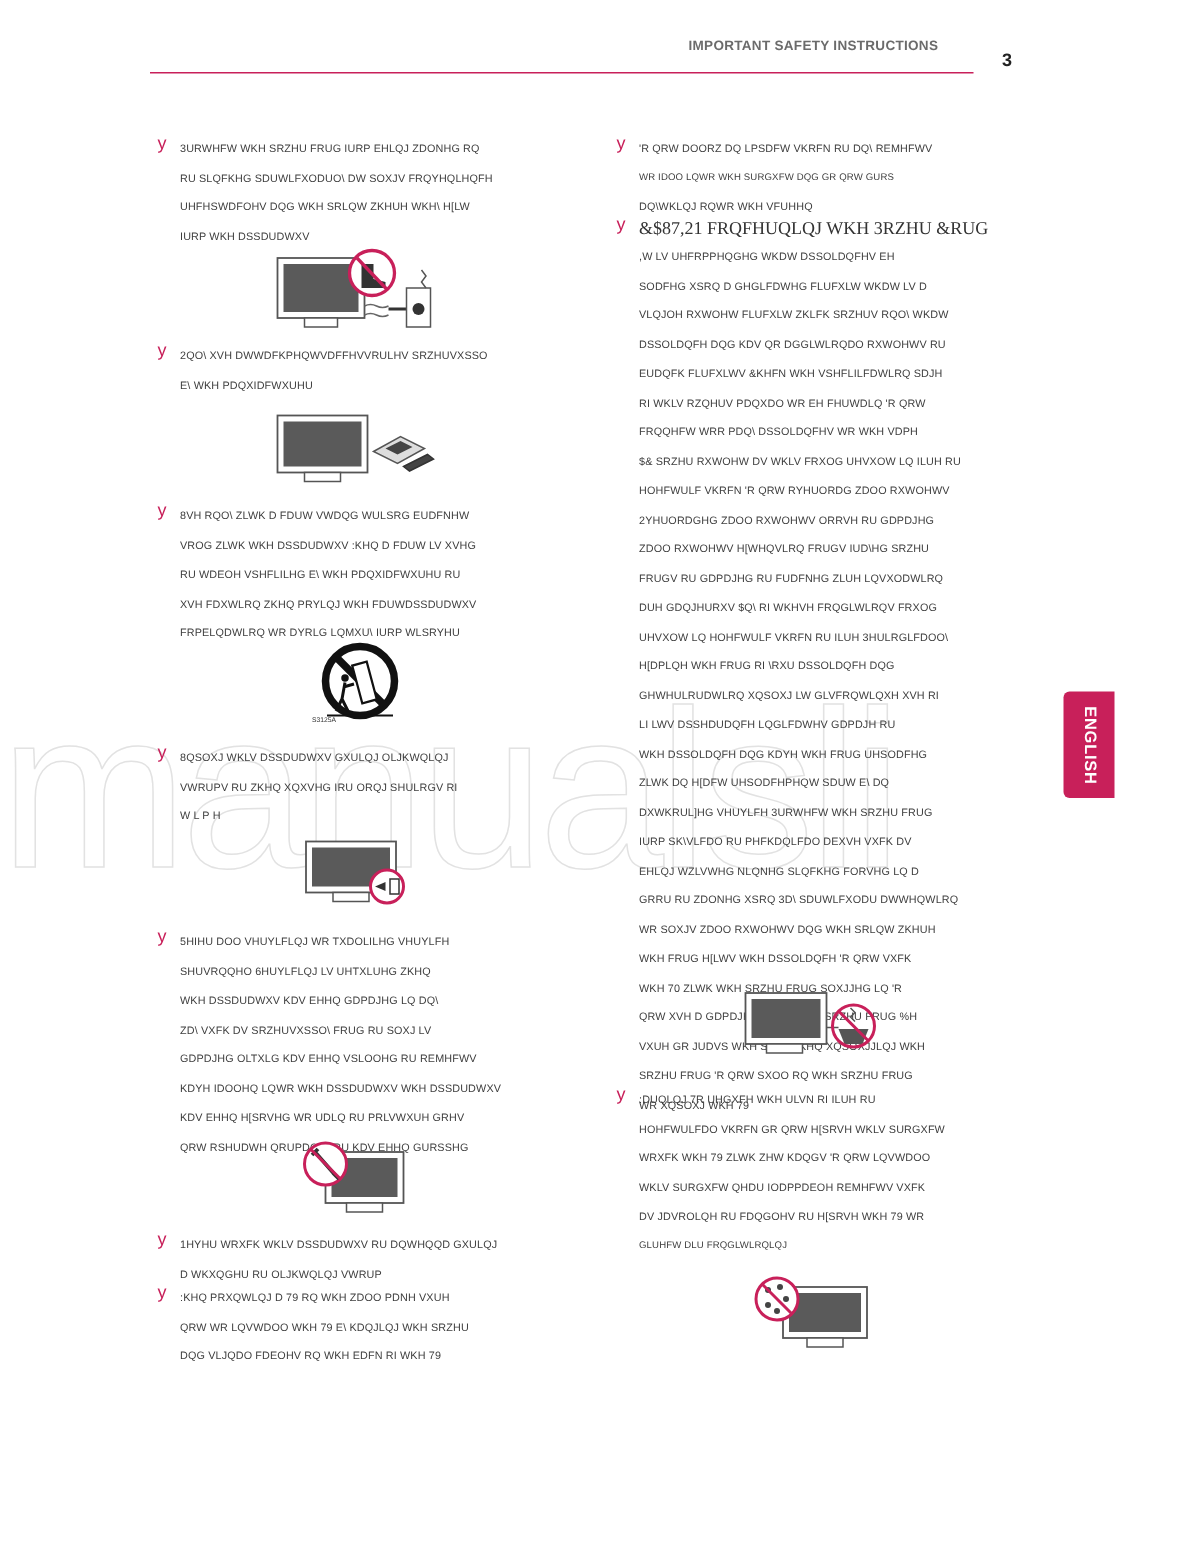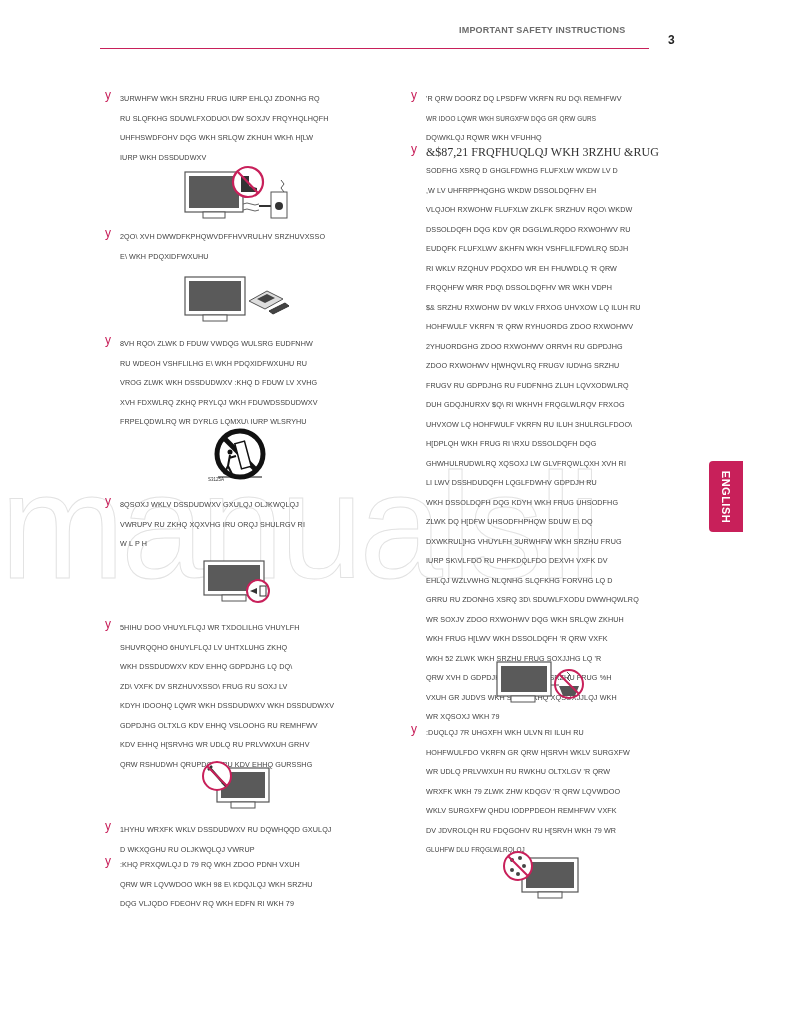--- a/index.html
+++ b/index.html
@@ -70,22 +70,22 @@
   <rect x="20" y="40" width="24" height="6" fill="#fff" stroke="#555"></rect>
   <path d="M66 26 L84 16 L100 24 L82 34 Z" fill="#ddd" stroke="#555"></path>
   <path d="M74 24 L84 19 L92 23 L82 28 Z" fill="#444"></path>
   <path d="M86 36 L102 28 L106 31 L90 39 Z" fill="#444" stroke="#333"></path>
 </svg>
 
 <div class="col" style="left:105px;top:334px;">
   <div class="item">
     <span class="bullet">y</span>
     <div class="line">8VH RQO\ ZLWK D FDUW VWDQG WULSRG EUDFNHW</div>
+    <div class="line">VROG ZLWK WKH DSSDUDWXV :KHQ D FDUW LV XVHG</div>
     <div class="line">RU WDEOH VSHFLILHG E\ WKH PDQXIDFWXUHU RU</div>
-    <div class="line">VROG ZLWK WKH DSSDUDWXV :KHQ D FDUW LV XVHG</div>
     <div class="line">XVH FDXWLRQ ZKHQ PRYLQJ WKH FDUWDSSDUDWXV</div>
     <div class="line">FRPELQDWLRQ WR DYRLG LQMXU\ IURP WLSRYHU</div>
   </div>
 </div>
 
 <div class="fig" style="left:208px;top:428px;width:60px;height:60px;">
   <svg width="60" height="56">
     <circle cx="32" cy="26" r="23" fill="#fff" stroke="#111" stroke-width="5"></circle>
     <line x1="16" y1="10" x2="48" y2="42" stroke="#111" stroke-width="5"></line>
     <rect x="30" y="14" width="10" height="26" fill="#fff" stroke="#111" stroke-width="1.5" transform="rotate(-15 35 27)"></rect>
@@ -114,22 +114,22 @@
   <rect x="60" y="29" width="6" height="10" fill="#fff" stroke="#333"></rect>
 </svg>
 
 <div class="col" style="left:105px;top:618px;">
   <div class="item">
     <span class="bullet">y</span>
     <div class="line">5HIHU DOO VHUYLFLQJ WR TXDOLILHG VHUYLFH</div>
     <div class="line">SHUVRQQHO 6HUYLFLQJ LV UHTXLUHG ZKHQ</div>
     <div class="line">WKH DSSDUDWXV KDV EHHQ GDPDJHG LQ DQ\</div>
     <div class="line">ZD\ VXFK DV SRZHUVXSSO\ FRUG RU SOXJ LV</div>
+    <div class="line">GDPDJHG OLTXLG KDV EHHQ VSLOOHG RU REMHFWV</div>
     <div class="line">KDYH IDOOHQ LQWR WKH DSSDUDWXV WKH DSSDUDWXV</div>
-    <div class="line">GDPDJHG OLTXLG KDV EHHQ VSLOOHG RU REMHFWV</div>
     <div class="line">KDV EHHQ H[SRVHG WR UDLQ RU PRLVWXUH GRHV</div>
     <div class="line">QRW RSHUDWH QRUPDOO\ RU KDV EHHQ GURSSHG</div>
   </div>
 </div>
 
 <svg class="fig" style="left:195px;top:758px;" width="90" height="56">
   <rect x="22" y="10" width="52" height="34" fill="#fff" stroke="#555" stroke-width="1.2"></rect>
   <rect x="26" y="14" width="44" height="26" fill="#5a5a5a"></rect>
   <rect x="36" y="44" width="24" height="6" fill="#fff" stroke="#555"></rect>
   <circle cx="22" cy="18" r="14" fill="#fff" stroke="#c8205a" stroke-width="2"></circle>
@@ -142,40 +142,40 @@
     <span class="bullet">y</span>
     <div class="line">1HYHU WRXFK WKLV DSSDUDWXV RU DQWHQQD GXULQJ</div>
     <div class="line">D WKXQGHU RU OLJKWQLQJ VWRUP</div>
   </div>
 </div>
 
 <div class="col" style="left:105px;top:855px;">
   <div class="item">
     <span class="bullet">y</span>
     <div class="line">:KHQ PRXQWLQJ D 79 RQ WKH ZDOO PDNH VXUH</div>
-    <div class="line">QRW WR LQVWDOO WKH 98 E\ KDQJLQJ WKH SRZHU</div>
+    <div class="line">QRW WR LQVWDOO WKH 79 E\ KDQJLQJ WKH SRZHU</div>
     <div class="line">DQG VLJQDO FDEOHV RQ WKH EDFN RI WKH 79</div>
   </div>
 </div>
 
 <div class="col" style="left:411px;top:89px;">
   <div class="item">
     <span class="bullet">y</span>
     <div class="line">'R QRW DOORZ DQ LPSDFW VKRFN RU DQ\ REMHFWV</div>
     <div class="line small">WR IDOO LQWR WKH SURGXFW DQG GR QRW GURS</div>
     <div class="line">DQ\WKLQJ RQWR WKH VFUHHQ</div>
   </div>
 </div>
 
 <div class="col" style="left:411px;top:143px;">
   <div class="item">
     <span class="bullet">y</span>
     <div class="head">&amp;$87,21 FRQFHUQLQJ WKH 3RZHU &amp;RUG</div>
+    <div class="line">,W LV UHFRPPHQGHG WKDW DSSOLDQFHV EH</div>
     <div class="line">SODFHG XSRQ D GHGLFDWHG FLUFXLW WKDW LV D</div>
-    <div class="line">,W LV UHFRPPHQGHG WKDW DSSOLDQFHV EH</div>
     <div class="line">VLQJOH RXWOHW FLUFXLW ZKLFK SRZHUV RQO\ WKDW</div>
     <div class="line">DSSOLDQFH DQG KDV QR DGGLWLRQDO RXWOHWV RU</div>
     <div class="line">EUDQFK FLUFXLWV &amp;KHFN WKH VSHFLILFDWLRQ SDJH</div>
     <div class="line">RI WKLV RZQHUV PDQXDO WR EH FHUWDLQ 'R QRW</div>
     <div class="line">FRQQHFW WRR PDQ\ DSSOLDQFHV WR WKH VDPH</div>
     <div class="line">$&amp; SRZHU RXWOHW DV WKLV FRXOG UHVXOW LQ ILUH RU</div>
     <div class="line">HOHFWULF VKRFN 'R QRW RYHUORDG ZDOO RXWOHWV</div>
     <div class="line">2YHUORDGHG ZDOO RXWOHWV ORRVH RU GDPDJHG</div>
     <div class="line">ZDOO RXWOHWV H[WHQVLRQ FRUGV IUD\HG SRZHU</div>
     <div class="line">FRUGV RU GDPDJHG RU FUDFNHG ZLUH LQVXODWLRQ</div>
@@ -185,44 +185,44 @@
     <div class="line">GHWHULRUDWLRQ XQSOXJ LW GLVFRQWLQXH XVH RI</div>
     <div class="line">LI LWV DSSHDUDQFH LQGLFDWHV GDPDJH RU</div>
     <div class="line">WKH DSSOLDQFH DQG KDYH WKH FRUG UHSODFHG</div>
     <div class="line">ZLWK DQ H[DFW UHSODFHPHQW SDUW E\ DQ</div>
     <div class="line">DXWKRUL]HG VHUYLFH 3URWHFW WKH SRZHU FRUG</div>
     <div class="line">IURP SK\VLFDO RU PHFKDQLFDO DEXVH VXFK DV</div>
     <div class="line">EHLQJ WZLVWHG NLQNHG SLQFKHG FORVHG LQ D</div>
     <div class="line">GRRU RU ZDONHG XSRQ 3D\ SDUWLFXODU DWWHQWLRQ</div>
     <div class="line">WR SOXJV ZDOO RXWOHWV DQG WKH SRLQW ZKHUH</div>
     <div class="line">WKH FRUG H[LWV WKH DSSOLDQFH 'R QRW VXFK</div>
-    <div class="line">WKH 52 ZLWK WKH SRZHU FRUG SOXJJHG LQ 'R</div>
+    <div class="line">WKH 70 ZLWK WKH SRZHU FRUG SOXJJHG LQ 'R</div>
     <div class="line">QRW XVH D GDPDJHG RU ORRVH SRZHU FRUG %H</div>
     <div class="line">VXUH GR JUDVS WKH SOXJ ZKHQ XQSOXJJLQJ WKH</div>
+    <div class="line">SRZHU FRUG 'R QRW SXOO RQ WKH SRZHU FRUG</div>
     <div class="line">WR XQSOXJ WKH 79</div>
   </div>
 </div>
 
 <svg class="fig" style="left:493px;top:660px;" width="96" height="46">
   <rect x="4" y="2" width="54" height="34" fill="#fff" stroke="#555" stroke-width="1.2"></rect>
   <rect x="8" y="6" width="46" height="26" fill="#5a5a5a"></rect>
   <rect x="18" y="36" width="24" height="6" fill="#fff" stroke="#555"></rect>
   <line x1="58" y1="25" x2="66" y2="25" stroke="#555"></line>
   <path d="M66 26 L86 26 L82 36 L70 36 Z" fill="#555"></path>
   <path d="M74 12 l3 3 l-3 3 l3 3" stroke="#555" fill="none"></path>
   <circle cx="76" cy="24" r="14" fill="none" stroke="#c8205a" stroke-width="2"></circle>
   <line x1="66" y1="14" x2="86" y2="34" stroke="#c8205a" stroke-width="2"></line>
 </svg>
 
 <div class="col" style="left:411px;top:723px;">
   <div class="item">
     <span class="bullet">y</span>
     <div class="line">:DUQLQJ  7R UHGXFH WKH ULVN RI ILUH RU</div>
     <div class="line">HOHFWULFDO VKRFN GR QRW H[SRVH WKLV SURGXFW</div>
-    <div class="line">WR UDLQ PRLVWXUH RU RWKHU OLTXLGV 'R QRW</div>
     <div class="line">WRXFK WKH 79 ZLWK ZHW KDQGV 'R QRW LQVWDOO</div>
     <div class="line">WKLV SURGXFW QHDU IODPPDEOH REMHFWV VXFK</div>
     <div class="line">DV JDVROLQH RU FDQGOHV RU H[SRVH WKH 79 WR</div>
     <div class="line small">GLUHFW DLU FRQGLWLRQLQJ</div>
   </div>
 </div>
 
 <svg class="fig" style="left:500px;top:850px;" width="90" height="56">
   <rect x="22" y="8" width="56" height="34" fill="#fff" stroke="#555" stroke-width="1.2"></rect>
   <rect x="26" y="12" width="48" height="26" fill="#5a5a5a"></rect>

